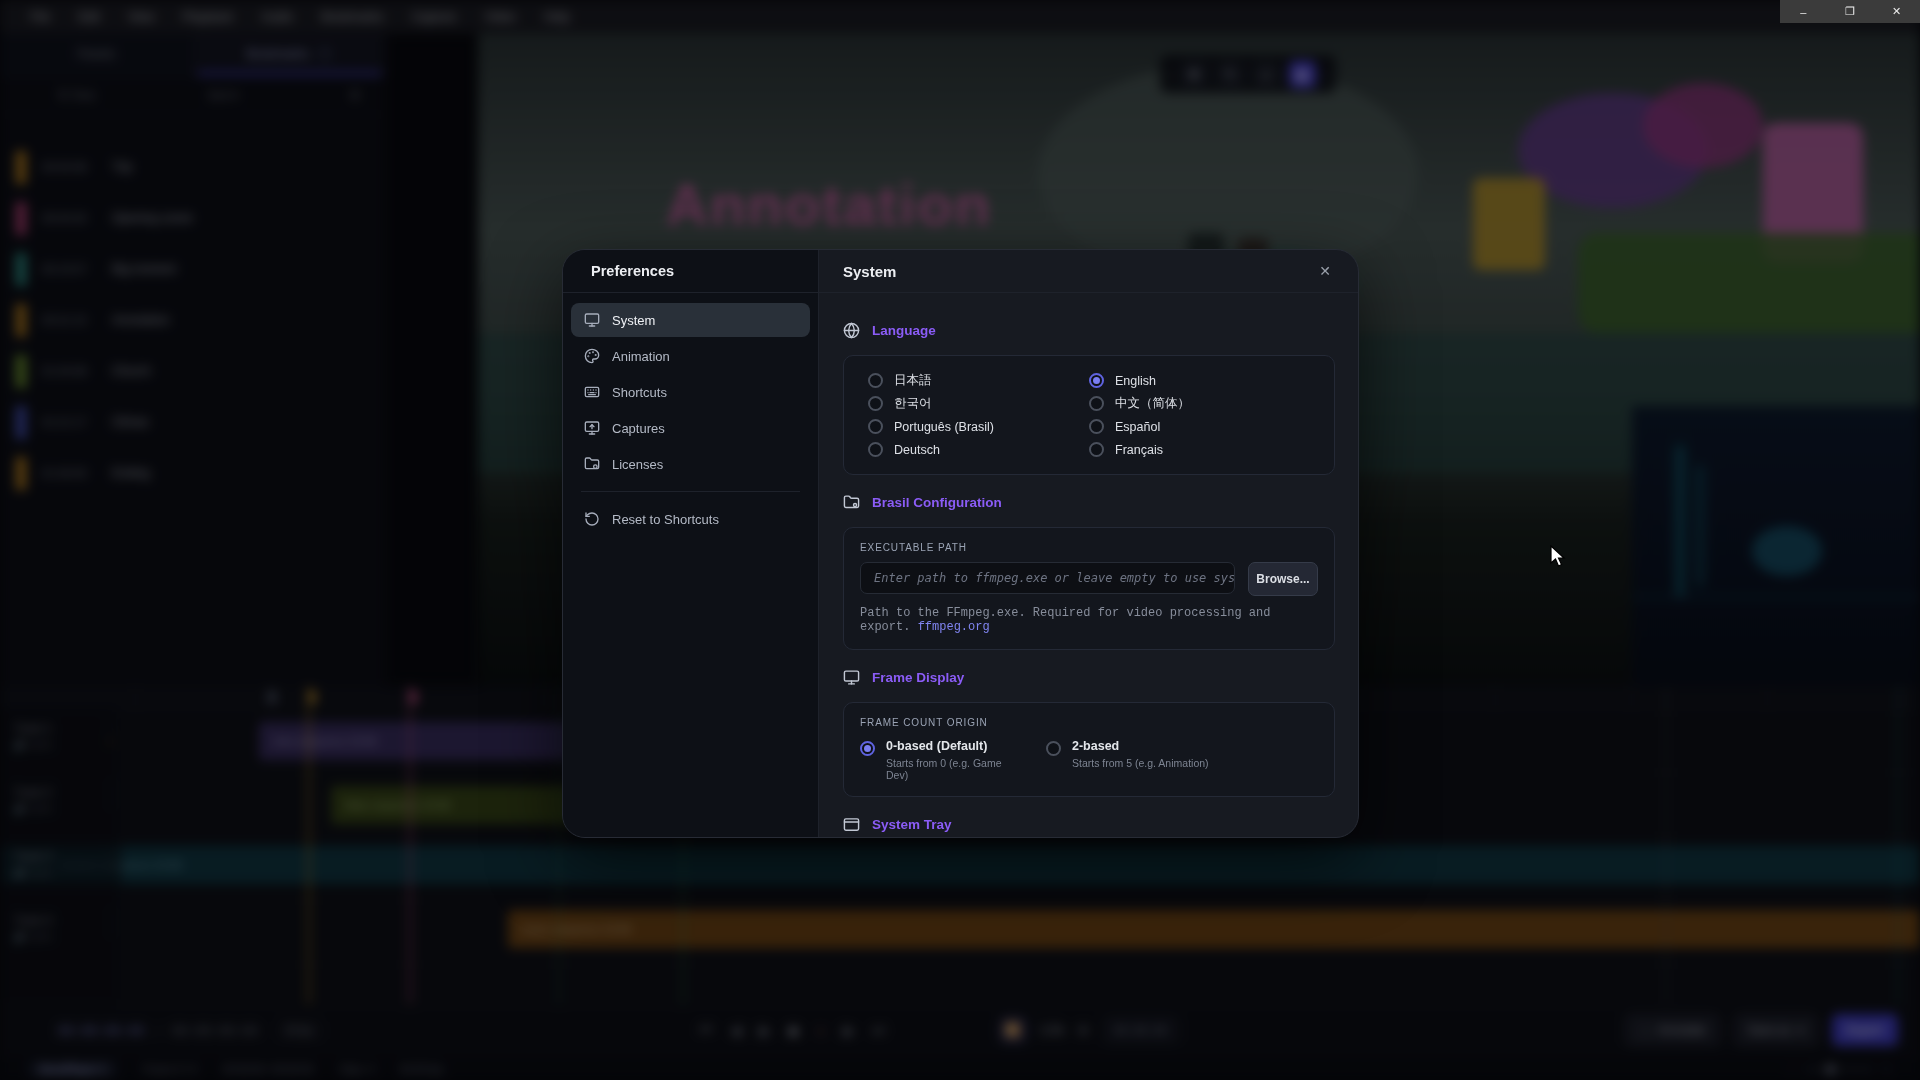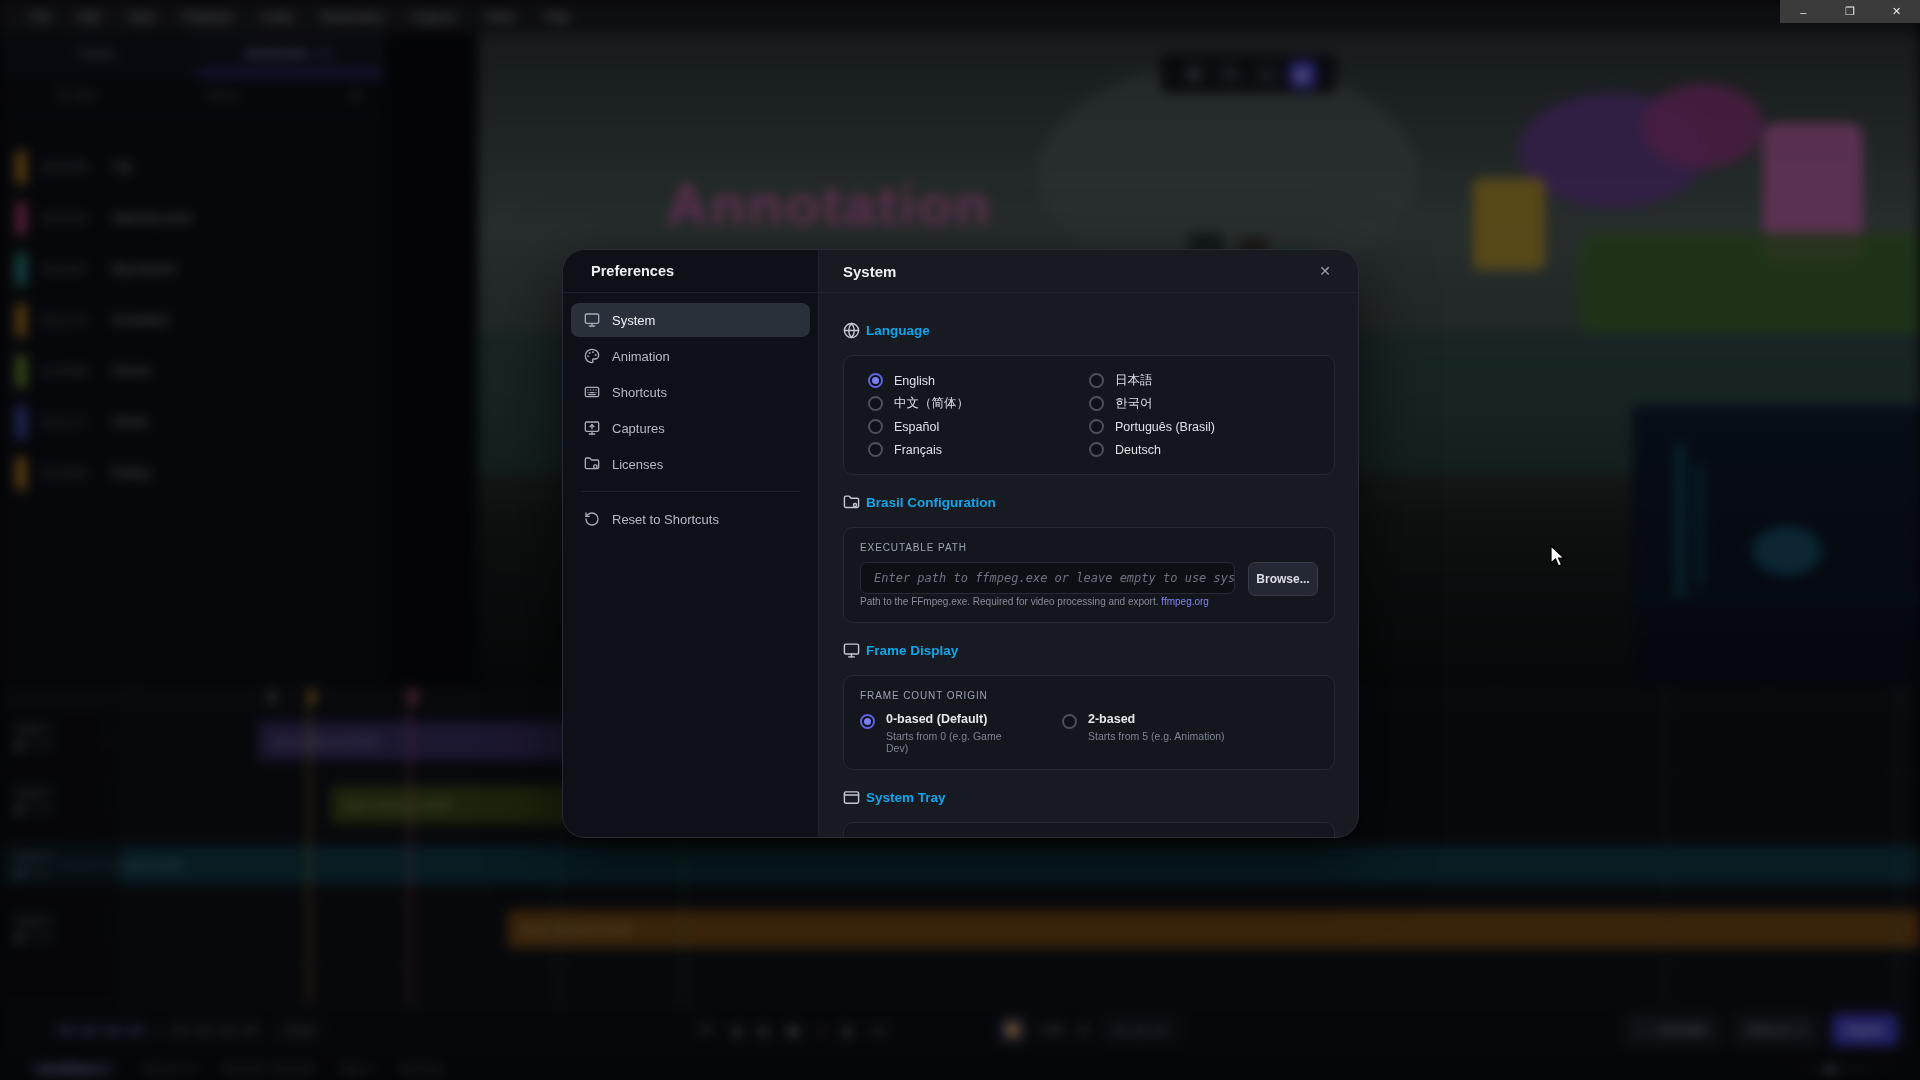--- a/index.html
+++ b/index.html
@@ -117,46 +117,46 @@
   .nav-div{height:1px;background:#1e222b;margin:10px 10px;}
 
   .dlg-main{flex:1;display:flex;flex-direction:column;min-width:0;}
   .dlg-head{height:42px;flex-shrink:0;display:flex;align-items:center;justify-content:space-between;
             padding:0 20px 0 24px;border-bottom:1px solid #1e222b;}
   .dlg-title{font-size:15px;font-weight:700;color:#eceef2;}
   .dlg-close{width:26px;height:26px;display:flex;align-items:center;justify-content:center;
              color:#9aa0ab;font-size:14px;border-radius:6px;cursor:default;}
   .dlg-body{flex:1;padding:26px 23px 0 24px;overflow:hidden;}
   .section{margin-bottom:16px;}
-  .sec-head{display:flex;align-items:center;gap:6px;height:22px;margin-bottom:14px;
-            font-size:13.5px;font-weight:700;color:#0ea5e9;}
+  .sec-head{display:flex;align-items:center;gap:12px;height:22px;margin-bottom:14px;
+            font-size:13.5px;font-weight:700;color:#8b5cf6;}
   .sec-head svg{width:17px;height:17px;color:#c2c8d4;flex-shrink:0;}
   .card{background:#13161d;border:1px solid #242936;border-radius:10px;box-sizing:border-box;}
 
   .lang-grid{display:flex;padding:13px 24px;}
   .lang-col{width:230px;display:flex;flex-direction:column;}
   .radio-row{display:flex;align-items:center;gap:11px;height:23px;font-size:12.5px;color:#dde0e6;}
   .radio{width:15px;height:15px;border-radius:50%;border:2px solid #4a505c;box-sizing:border-box;
          position:relative;flex-shrink:0;background:#0e1117;}
   .radio.checked{border-color:#5f63e0;}
   .radio.checked::after{content:"";position:absolute;inset:2px;border-radius:50%;background:#7a7ef2;}
 
   .card-pad{padding:14px 16px 15px 16px;}
   .mini-label{font-size:10px;font-weight:400;letter-spacing:.9px;color:#9aa3b4;}
   .path-row{display:flex;gap:13px;margin-top:9px;}
   .path-input{flex:1;height:32px;background:#0d0f14;border:1px solid #262b35;border-radius:7px;
               display:flex;align-items:center;padding:0 13px;box-sizing:border-box;
               font-family:"DejaVu Sans Mono",monospace;font-style:italic;font-size:12px;color:#6d7382;
               white-space:nowrap;overflow:hidden;}
   .browse-btn{width:68px;height:32px;background:#242834;border:1px solid #353b49;border-radius:7px;
               color:#dcdfe5;font-size:12px;font-weight:600;display:flex;align-items:center;justify-content:center;}
-  .help{font-size:10px;color:#878d9b;}
+  .help{margin-top:10px;font-size:12px;color:#878d9b;font-family:Liberation Mono, monospace;}
   .help-link{color:#8185f2;}
 
-  .fd-row{display:flex;gap:36px;margin-top:11px;}
+  .fd-row{display:flex;gap:20px;margin-top:11px;}
   .fd-opt{display:flex;gap:11px;align-items:flex-start;}
   .fd-opt .radio{margin-top:2px;}
   .fd-opt.first{width:166px;flex-shrink:0;}
   .fd-label{font-size:12.5px;font-weight:700;color:#e3e6ea;}
   .fd-sub{font-size:10.5px;color:#7d8492;margin-top:4px;}
 </style>
 </head>
 <body>
 
 <div class="screen">
@@ -459,52 +459,52 @@
             <svg viewBox="0 0 24 24" fill="none" stroke="currentColor" stroke-width="2" stroke-linecap="round" stroke-linejoin="round">
                 <circle cx="12" cy="12" r="10"></circle>
                 <path d="M12 2a14.5 14.5 0 0 0 0 20 14.5 14.5 0 0 0 0-20"></path>
                 <path d="M2 12h20"></path>
               </svg>
             <span>Language</span>
           </div>
           <div class="card lang-grid">
             <div class="lang-col">
               <div class="radio-row">
+                  <span class="radio"></span>
+                  <span>日本語</span>
+                </div>
+              <div class="radio-row">
+                  <span class="radio"></span>
+                  <span>한국어</span>
+                </div>
+              <div class="radio-row">
+                  <span class="radio"></span>
+                  <span>Português (Brasil)</span>
+                </div>
+              <div class="radio-row">
+                  <span class="radio"></span>
+                  <span>Deutsch</span>
+                </div>
+            </div>
+            <div class="lang-col">
+              <div class="radio-row">
                   <span class="radio checked"></span>
                   <span>English</span>
                 </div>
               <div class="radio-row">
                   <span class="radio"></span>
                   <span>中文（简体）</span>
                 </div>
               <div class="radio-row">
                   <span class="radio"></span>
                   <span>Español</span>
                 </div>
               <div class="radio-row">
                   <span class="radio"></span>
                   <span>Français</span>
-                </div>
-            </div>
-            <div class="lang-col">
-              <div class="radio-row">
-                  <span class="radio"></span>
-                  <span>日本語</span>
-                </div>
-              <div class="radio-row">
-                  <span class="radio"></span>
-                  <span>한국어</span>
-                </div>
-              <div class="radio-row">
-                  <span class="radio"></span>
-                  <span>Português (Brasil)</span>
-                </div>
-              <div class="radio-row">
-                  <span class="radio"></span>
-                  <span>Deutsch</span>
                 </div>
             </div>
           </div>
         </div>
 
         <div class="section">
           <div class="sec-head">
             <svg viewBox="0 0 24 24" fill="none" stroke="currentColor" stroke-width="2" stroke-linecap="round" stroke-linejoin="round">
                 <path d="M20 19a2 2 0 0 0 2-2V8a2 2 0 0 0-2-2h-7.9a2 2 0 0 1-1.7-.9L9.6 3.9A2 2 0 0 0 7.9 3H4a2 2 0 0 0-2 2v12a2 2 0 0 0 2 2z"></path>
                 <circle cx="17" cy="15.5" r="2.2"></circle>

